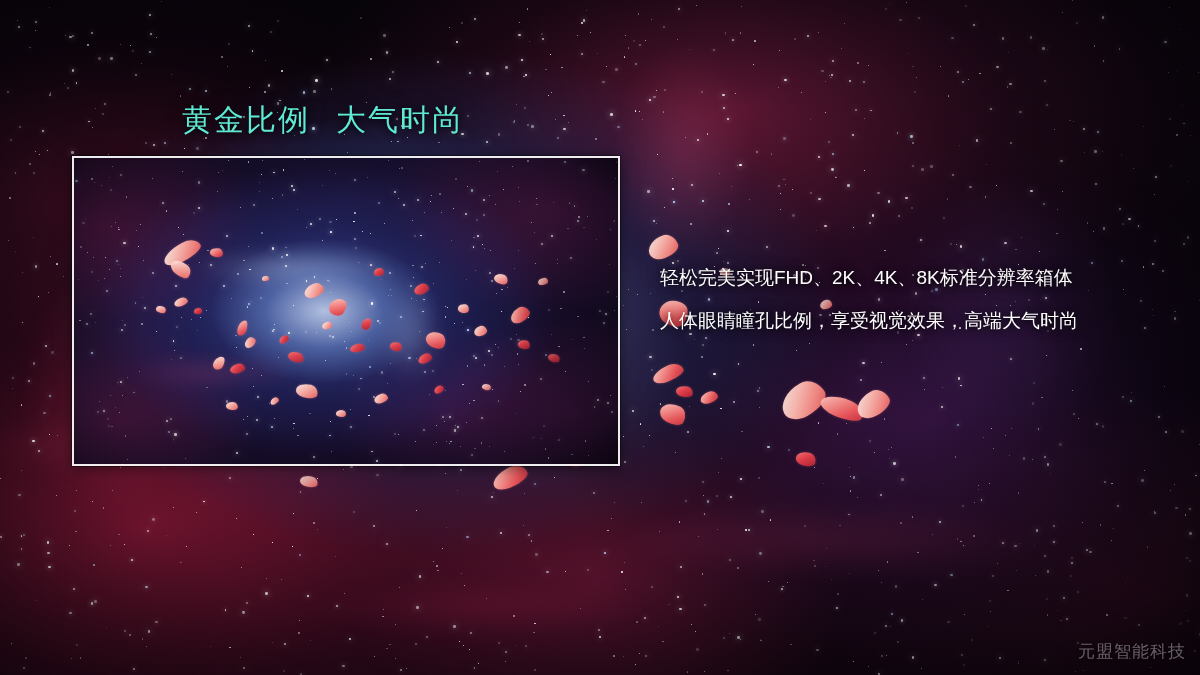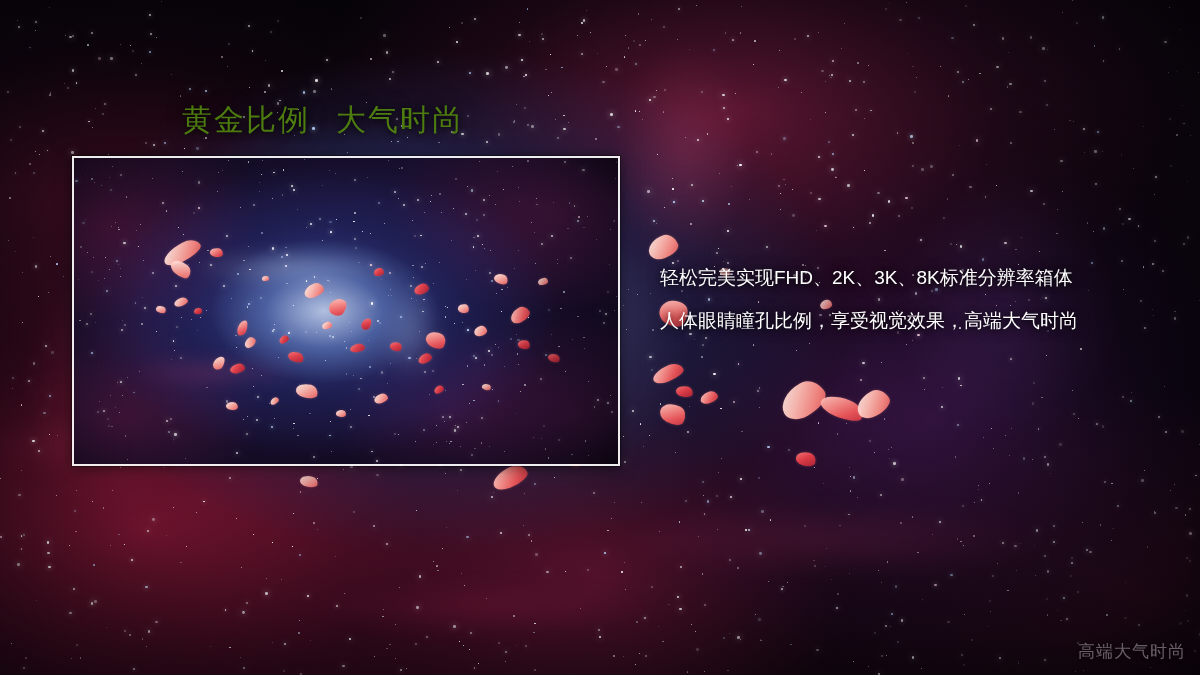--- a/index.html
+++ b/index.html
@@ -115,21 +115,21 @@
   .petal.deep {
     background:linear-gradient(140deg, #f9837f 0%, #e8414a 45%, #ab1f31 100%);
   }
 
   
   #title {
     position:absolute;
     left:182px; top:100px;
     font-size:30px;
     letter-spacing:2px;
-    color:#4d7c0f;
+    color:#5eead4;
     white-space:nowrap;
     text-shadow:0 1px 7px rgba(0,0,0,0.78), 0 0 18px rgba(0,0,0,0.5);
   }
   #title .gap { display:inline-block; width:26px; }
 
   #bodytext {
     position:absolute;
     left:660px; top:256px;
     width:520px;
   }
@@ -1803,19 +1803,19 @@
         <span class="petal lite" style="left:408px;top:226px;width:9px;height:6px;transform:rotate(15deg);opacity:0.95;"></span>
       </div>
     <div class="panel-vig"></div>
   </div>
 
   <div id="title">
     <span>黄金比例</span><span class="gap"></span><span>大气时尚</span>
   </div>
 
   <div id="bodytext">
-    <p>轻松完美实现FHD、2K、3K、8K标准分辨率箱体</p>
+    <p>轻松完美实现FHD、2K、4K、8K标准分辨率箱体</p>
     <p>人体眼睛瞳孔比例，享受视觉效果，高端大气时尚</p>
   </div>
 
-  <div id="watermark">高端大气时尚</div>
+  <div id="watermark">元盟智能科技</div>
 
 </div>
 
 </body></html>

